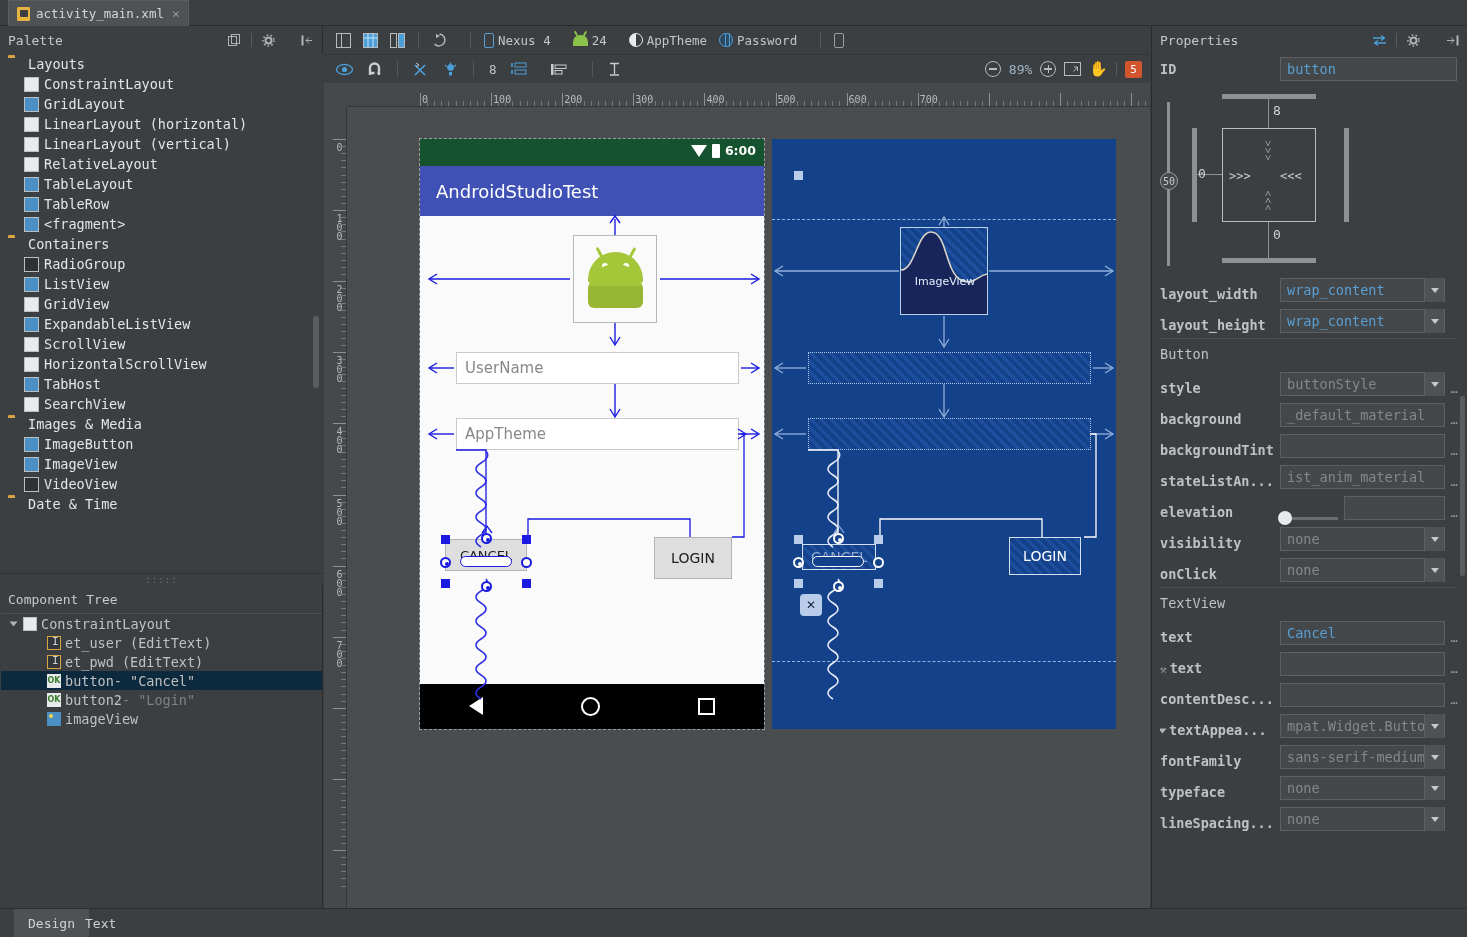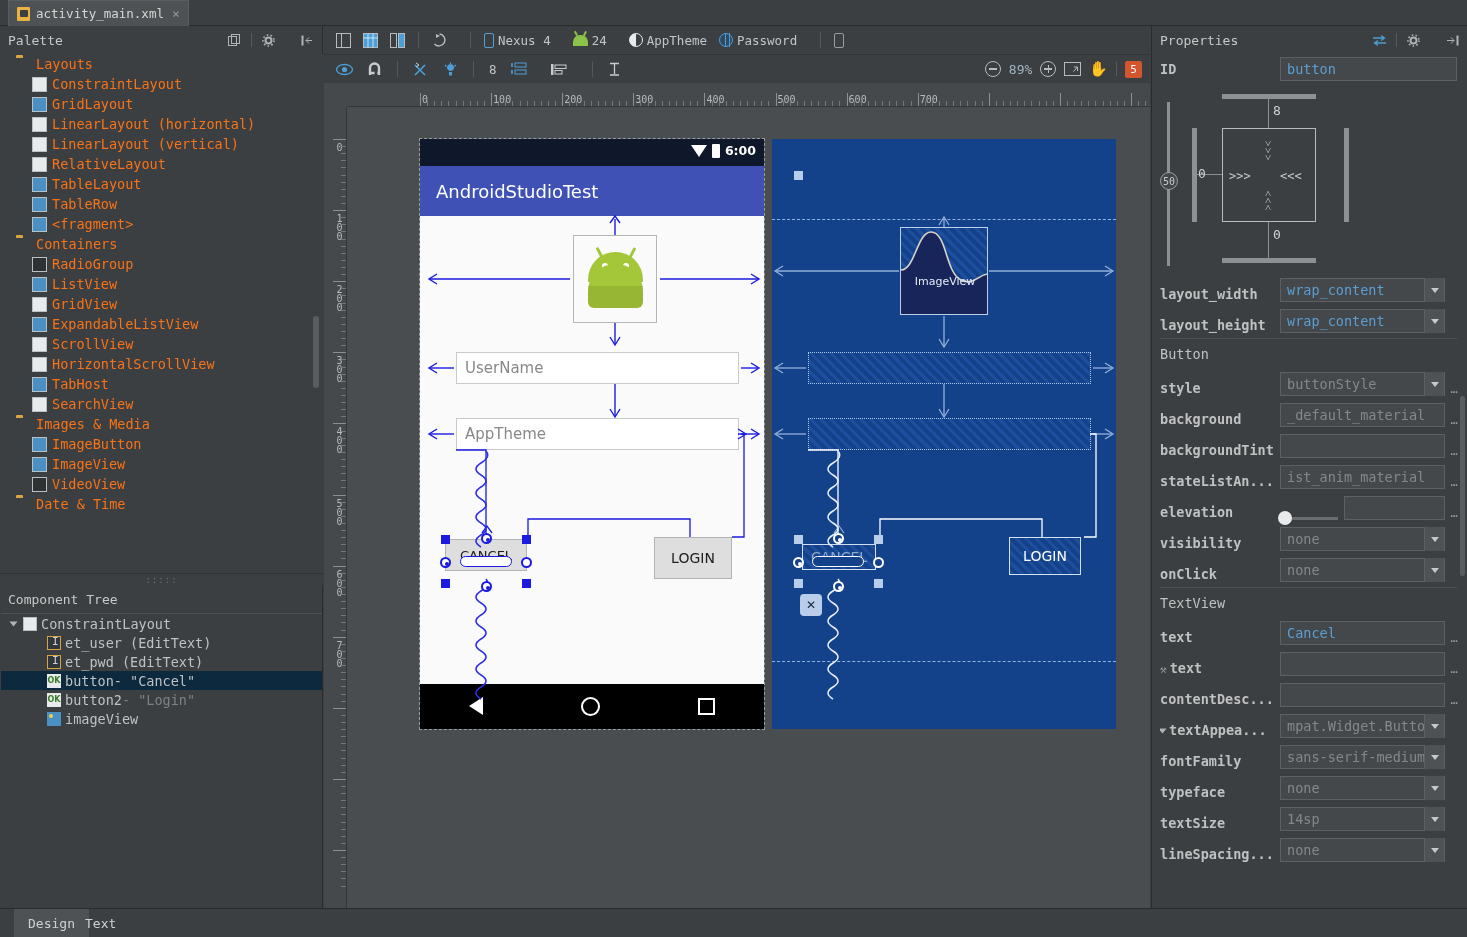--- a/index.html
+++ b/index.html
@@ -33,22 +33,22 @@
                 background:#3c3f41; color:#c8c8c8; font-size:13px; }
   .panel-head .ttl { flex:1; }
   .hd-icons { display:flex; align-items:center; gap:8px; }
   .ico-btn { width:17px; height:17px; display:flex; align-items:center;
              justify-content:center; cursor:pointer; }
   .vsep { width:1px; height:14px; background:#585b5d; }
 
   .palette-list { position:absolute; left:0; top:28px; width:323px; height:519px;
                   background:#3c3f41; overflow:hidden; }
   .pl-row { height:20px; display:flex; align-items:center; padding-left:8px;
-            font-size:13.5px; color:#f97316; white-space:nowrap;
-            font-family:"DejaVu Sans Mono", monospace;margin-left:8px; }
+            font-size:13.5px; color:#e5e5e5; white-space:nowrap;
+            font-family:"DejaVu Sans Mono", monospace; }
   .pl-row.cat { padding-left:8px; }
   .pl-row.item { padding-left:24px; }
   .pl-ico { width:15px; height:15px; margin-right:5px; flex:none; position:relative; }
   .fldr { width:15px; height:12px; background:#d9a441; border-radius:1px 2px 2px 2px; }
   .fldr:before { content:""; position:absolute; left:0; top:-2px; width:7px; height:3px;
                  background:#d9a441; border-radius:1px 1px 0 0; }
   .gico { border:1px solid #b9c0c4; background:#2f3133; }
   .gico.blue { background:#4a90c4; }
   .gico.white { background:#e8eaec; }
   .pal-scroll { position:absolute; right:3px; top:290px; width:6px; height:72px;
@@ -142,21 +142,21 @@
   .tickSv { position:absolute; right:0; height:1px; width:5px; background:#73767a; }
   .rlblv { position:absolute; right:1px; font-size:10px; color:#b8bbbe;
           font-family:"DejaVu Sans Mono", monospace;
           writing-mode:vertical-rl; text-orientation:upright; letter-spacing:-2px;}
 
   .stage { position:absolute; left:23px; top:24px; width:803px; height:801px; }
 
   
   .device { position:absolute; left:73px; top:32px; width:344px; height:590px;
             background:#fafafa; outline:1px dashed #9a9da0; }
-  .dev-status { height:27px; background:#0f172a; position:relative; }
+  .dev-status { height:27px; background:#14532d; position:relative; }
   .dev-status .right { position:absolute; right:8px; top:4px; display:flex;
             align-items:center; gap:5px; color:#fff; font-size:12.5px;
             font-family:"DejaVu Sans", sans-serif; font-weight:bold; }
   .wifi { width:0;height:0;border-left:8px solid transparent;
           border-right:8px solid transparent;border-top:12px solid #fff; }
   .batt { width:8px;height:14px;background:#fff;border-radius:1px; }
   .dev-appbar { height:50px; background:#3f51b5; display:flex; align-items:center;
             padding-left:16px; color:#fff; font-size:18px;
             font-family:"DejaVu Sans", sans-serif; }
   .dev-nav { position:absolute; left:0; bottom:0; width:344px; height:45px;
@@ -1188,30 +1188,20 @@
           <span class="pr-lbl"><span>typeface</span></span>
           <span class="fieldbox ph dd">
             <span>none</span>
             <span class="arrow">
               <i></i>
             </span>
           </span>
           <span class="ellip"></span>
         </div>
         <div class="pr-row">
-          <span class="pr-lbl"><span>textSize</span></span>
-          <span class="fieldbox ph dd">
-            <span>14sp</span>
-            <span class="arrow">
-              <i></i>
-            </span>
-          </span>
-          <span class="ellip"></span>
-        </div>
-        <div class="pr-row">
           <span class="pr-lbl"><span>lineSpacing...</span></span>
           <span class="fieldbox ph dd">
             <span>none</span>
             <span class="arrow">
               <i></i>
             </span>
           </span>
           <span class="ellip"></span>
         </div>
       </div>

